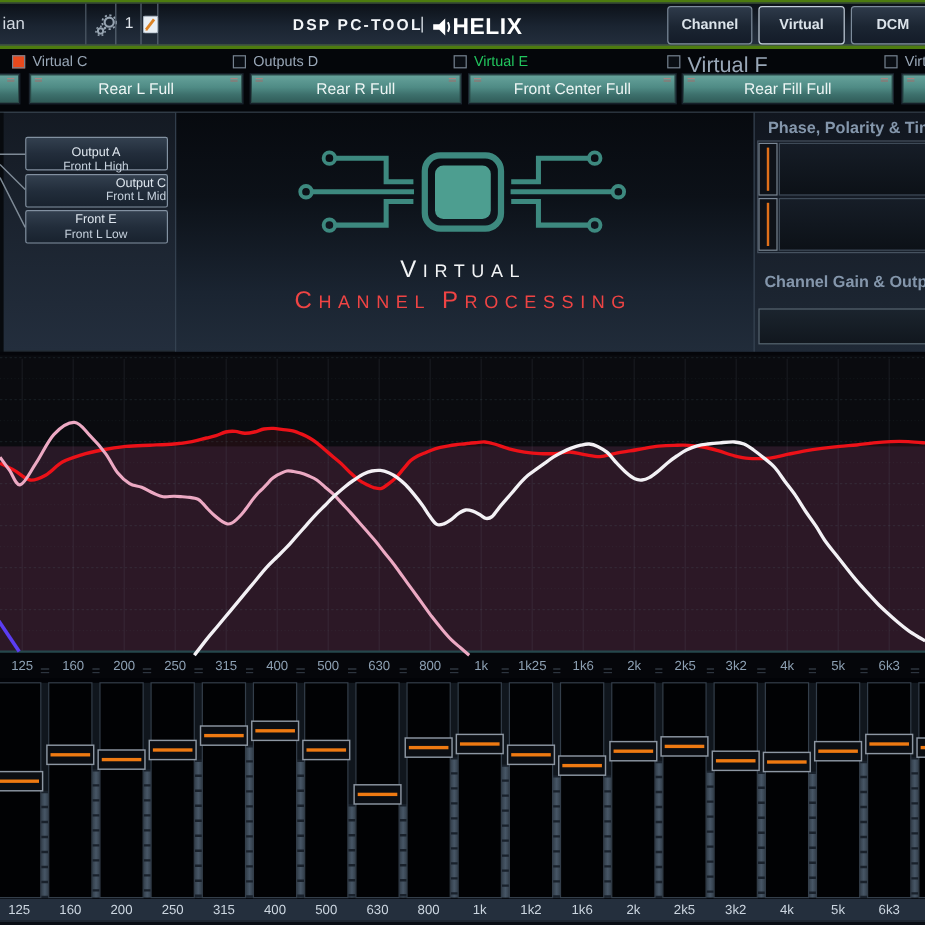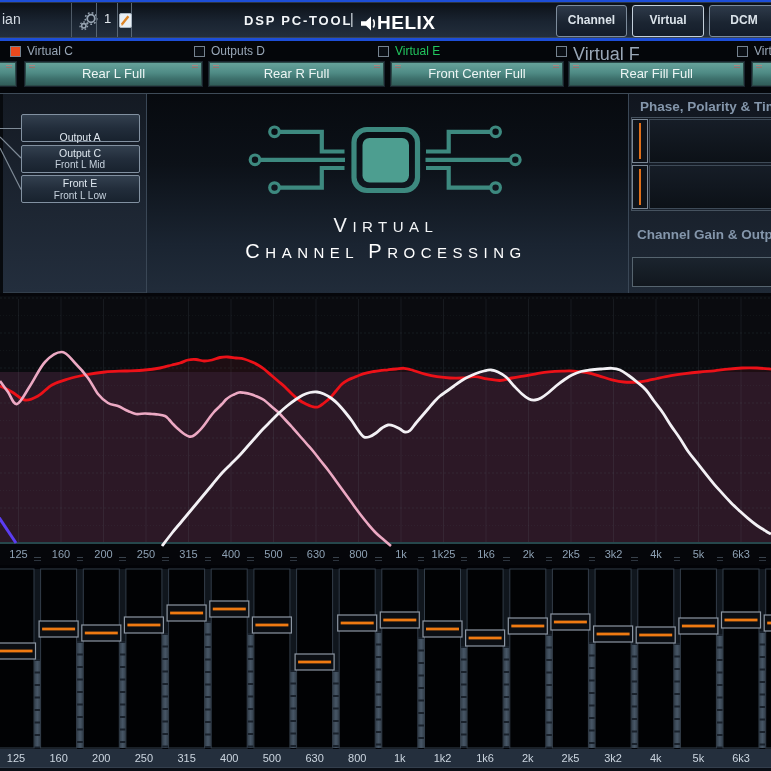--- a/index.html
+++ b/index.html
@@ -1,17 +1,17 @@
 <!DOCTYPE html>
 <html><head><meta charset="utf-8"><style>
 html,body{margin:0;padding:0;background:#000}
 body{width:771px;height:771px;position:relative;overflow:hidden;font-family:"Liberation Sans",sans-serif}
 div{box-sizing:border-box}
 </style></head><body>
-<div style="position:absolute;left:0;top:0;width:771px;height:41px;background:#1d4ed8">
+<div style="position:absolute;left:0;top:0;width:771px;height:41px;background:#4d7c0f">
     <div style="position:absolute;left:0;top:2px;width:771px;height:36px;background:linear-gradient(#0c1118,#1a2431 55%,#232e3c);border-top:1px solid #2c3643;border-bottom:1px solid #3a4553"></div>
     <div style="position:absolute;left:2px;top:11px;font-size:14px;color:#d3dae2">ian</div>
     <svg width="20" height="20" style="position:absolute;left:79px;top:11px">
       <g stroke="#97a4b1" fill="none">
         <circle cx="12" cy="7.5" r="3.8" stroke-width="1.8"></circle>
         <circle cx="12" cy="7.5" r="5.8" stroke-width="1.5" stroke-dasharray="1.8,2.1"></circle>
         <circle cx="4.8" cy="14.8" r="2.2" stroke-width="1.6"></circle>
         <circle cx="4.8" cy="14.8" r="3.8" stroke-width="1.3" stroke-dasharray="1.5,1.9"></circle>
       </g>
     </svg>
@@ -62,24 +62,24 @@
     <div style="position:absolute;left:146px;top:0;width:1px;height:200px;background:#3a4756"></div>
     <div style="position:absolute;left:147px;top:0;width:481px;height:200px;background:linear-gradient(#070a0f,#0c1118 35%,#1a2431 75%,#212c3a)"></div>
     <div style="position:absolute;left:628px;top:0;width:1px;height:200px;background:#3a4756"></div>
     <div style="position:absolute;left:629px;top:0;width:142px;height:200px;background:linear-gradient(#11161f,#1f2936)"></div>
     <div style="position:absolute;left:0;top:0;width:3px;height:200px;background:#070a0e"></div>
   </div>
 <svg width="25" height="120" style="position:absolute;left:0;top:93px">
     <path d="M0,35.5H21 M0,44 L21,65 M0,55 L21,96.5" stroke="#7e8a96" stroke-width="1.2" fill="none"></path>
   </svg>
 <div style="position:absolute;left:20.5px;top:114px;width:119px;height:28px;border:1.2px solid #8291a1;border-radius:2px;box-sizing:border-box;background:linear-gradient(#33404f,#222d3b 50%,#18222e);text-align:center;color:#dfe7ef">
-    <div style="font-size:10.5px;line-height:12.5px;margin-top:16px">Output A</div>
+    <div style="font-size:10.5px;line-height:12.5px;margin-top:6px">Output A</div>
     <div style="font-size:10px;line-height:11px;color:#c6d1dd">Front L High</div>
   </div>
-<div style="position:absolute;left:20.5px;top:144.5px;width:119px;height:28px;border:1.2px solid #8291a1;border-radius:2px;box-sizing:border-box;background:linear-gradient(#33404f,#222d3b 50%,#18222e);text-align:center;color:#dfe7ef">
+<div style="position:absolute;left:20.5px;top:144.5px;width:119px;height:28px;border:1.2px solid #8291a1;border-radius:2px;box-sizing:border-box;background:linear-gradient(#33404f,#222d3b 50%,#18222e);text-align:right;color:#dfe7ef">
     <div style="font-size:10.5px;line-height:12.5px;margin-top:1px">Output C</div>
     <div style="font-size:10px;line-height:11px;color:#c6d1dd">Front L Mid</div>
   </div>
 <div style="position:absolute;left:20.5px;top:175px;width:119px;height:28px;border:1.2px solid #8291a1;border-radius:2px;box-sizing:border-box;background:linear-gradient(#33404f,#222d3b 50%,#18222e);text-align:center;color:#dfe7ef">
     <div style="font-size:10.5px;line-height:12.5px;margin-top:1px">Front E</div>
     <div style="font-size:10px;line-height:11px;color:#c6d1dd">Front L Low</div>
   </div>
 <svg width="280" height="95" viewBox="0 0 280 95" style="position:absolute;left:245px;top:115px">
     <rect x="109" y="14.5" width="63.5" height="61" rx="13" fill="none" stroke="#3d897f" stroke-width="5.2"></rect>
     <rect x="117.5" y="23" width="46.5" height="44.5" rx="7" fill="#4d9e90"></rect>
@@ -90,21 +90,21 @@
     <circle cx="250.6" cy="16.8" r="4.8" fill="none" stroke="#3d897f" stroke-width="3.2"></circle>
     <circle cx="250.6" cy="72.6" r="4.8" fill="none" stroke="#3d897f" stroke-width="3.2"></circle>
     <path d="M14.8,44.8 L100,44.8" fill="none" stroke="#3d897f" stroke-width="4.2"></path>
     <path d="M34.5,16.8 L76.8,16.8 L76.8,36.5 L99.5,36.5" fill="none" stroke="#3d897f" stroke-width="4.2"></path>
     <path d="M34.5,72.6 L76.8,72.6 L76.8,53 L99.5,53" fill="none" stroke="#3d897f" stroke-width="4.2"></path>
     <path d="M180.5,44.8 L265.4,44.8" fill="none" stroke="#3d897f" stroke-width="4.2"></path>
     <path d="M246,16.8 L203.7,16.8 L203.7,36.5 L181,36.5" fill="none" stroke="#3d897f" stroke-width="4.2"></path>
     <path d="M246,72.6 L203.7,72.6 L203.7,53 L181,53" fill="none" stroke="#3d897f" stroke-width="4.2"></path>
   </svg>
 <div style="position:absolute;left:147px;top:214px;width:478px;text-align:center;color:#f2f4f6;letter-spacing:5.5px;font-size:15px;white-space:nowrap"><span style="font-size:20px">V</span>IRTUAL</div>
-<div style="position:absolute;left:147px;top:240px;width:478px;text-align:center;color:#ffffff;letter-spacing:5.5px;font-size:15px;white-space:nowrap"><span style="font-size:20px">C</span>HANNEL <span style="font-size:20px">P</span>ROCESSING</div>
+<div style="position:absolute;left:147px;top:240px;width:478px;text-align:center;color:#ef4444;letter-spacing:5.5px;font-size:15px;white-space:nowrap"><span style="font-size:20px">C</span>HANNEL <span style="font-size:20px">P</span>ROCESSING</div>
 <div style="position:absolute;left:640px;top:99px;font-size:13.5px;font-weight:bold;color:#8496ab;white-space:nowrap">Phase, Polarity &amp; Time</div>
 <div style="position:absolute;left:631px;top:117px;width:145px;height:94px;border:1px solid #46525f;box-sizing:border-box"></div>
 <div style="position:absolute;left:649px;top:119px;width:126px;height:44px;border:1px solid #3e4a57;box-sizing:border-box;background:linear-gradient(#161d27,#0c1117)"></div>
 <div style="position:absolute;left:649px;top:165px;width:126px;height:44px;border:1px solid #3e4a57;box-sizing:border-box;background:linear-gradient(#161d27,#0c1117)"></div>
 <div style="position:absolute;left:631.5px;top:119px;width:16px;height:44px;border:1px solid #7a8795;box-sizing:border-box;background:#0e1218">
     <div style="position:absolute;left:6.5px;top:3px;width:2.3px;height:36px;background:#e0701a"></div>
   </div>
 <div style="position:absolute;left:631.5px;top:165px;width:16px;height:44px;border:1px solid #7a8795;box-sizing:border-box;background:#0e1218">
     <div style="position:absolute;left:6.5px;top:3px;width:2.3px;height:36px;background:#e0701a"></div>
   </div>

